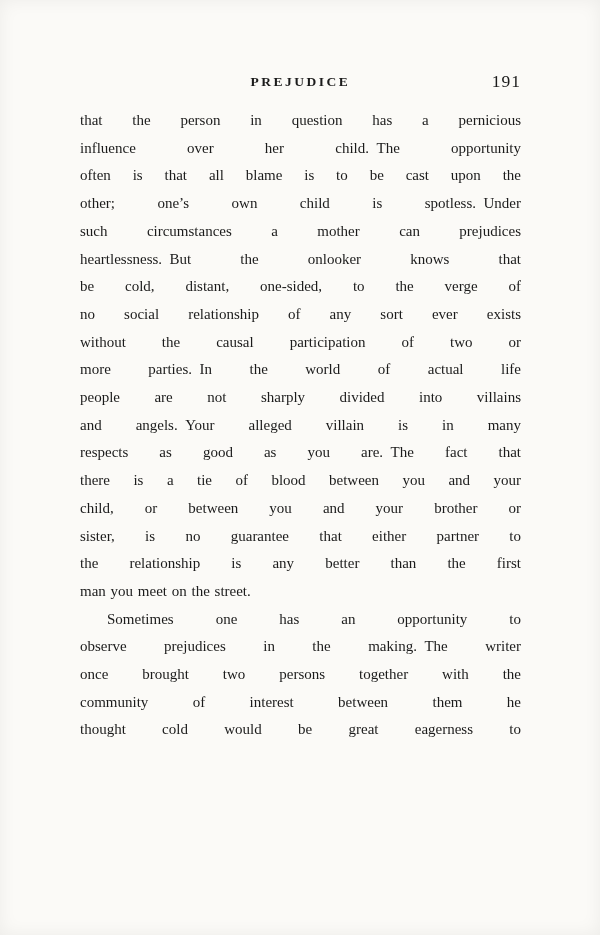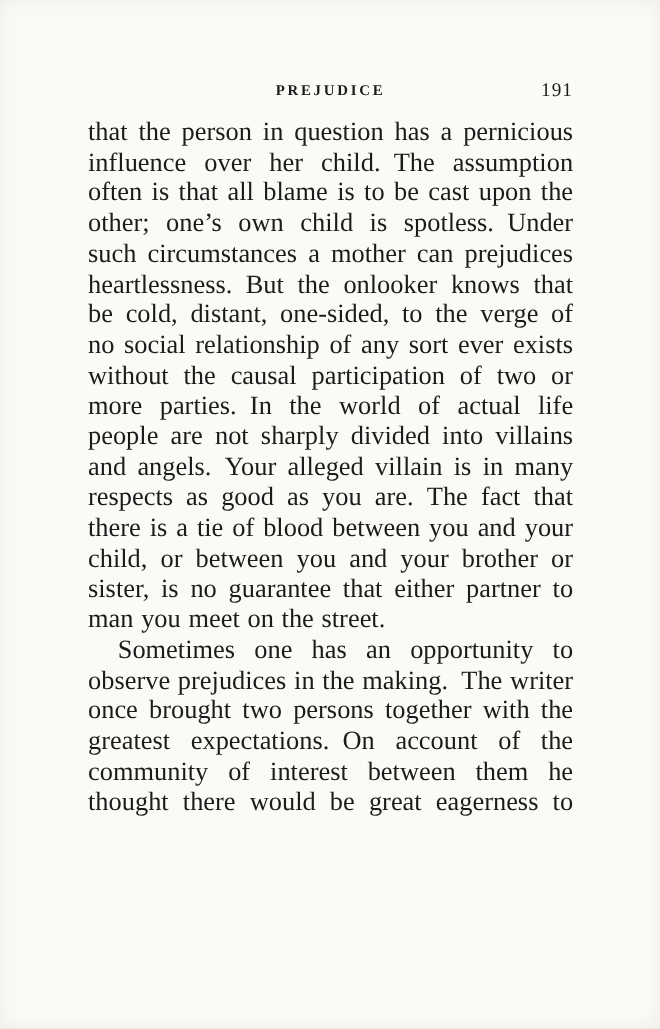--- a/index.html
+++ b/index.html
@@ -38,21 +38,21 @@
     font-size: 17.5px;
     letter-spacing: 1px;
   }
   .text-block {
     position: absolute;
     top: 107px;
     left: 80px;
     width: 441px;
   }
   .line {
-    font-size: 24px;
+    font-size: 15px;
     line-height: 27.7px;
     text-align: justify;
     text-align-last: justify;
     word-spacing: 1px;
   }
   .line.lastline {
     text-align-last: left;
   }
   .line.indent {
     text-indent: 27px;
@@ -65,41 +65,41 @@
 
   <div class="running-head">
     <div class="title">PREJUDICE</div>
     <div class="folio">191</div>
   </div>
 
   <div class="text-block">
 
     <div>
       <div class="line">that the person in question has a pernicious</div>
-      <div class="line">influence over her child. The assumption</div>
+      <div class="line">influence over her child. The opportunity</div>
       <div class="line">often is that all blame is to be cast upon the</div>
       <div class="line">other; one’s own child is spotless. Under</div>
       <div class="line">such circumstances a mother can prejudices</div>
       <div class="line">heartlessness. But the onlooker knows that</div>
       <div class="line">be cold, distant, one-sided, to the verge of</div>
       <div class="line">no social relationship of any sort ever exists</div>
       <div class="line">without the causal participation of two or</div>
       <div class="line">more parties. In the world of actual life</div>
       <div class="line">people are not sharply divided into villains</div>
       <div class="line">and angels. Your alleged villain is in many</div>
       <div class="line">respects as good as you are. The fact that</div>
       <div class="line">there is a tie of blood between you and your</div>
       <div class="line">child, or between you and your brother or</div>
       <div class="line">sister, is no guarantee that either partner to</div>
+      <div class="line">the relationship is any better than the first</div>
       <div class="line lastline">man you meet on the street.</div>
     </div>
 
     <div>
       <div class="line indent">Sometimes one has an opportunity to</div>
       <div class="line">observe prejudices in the making. The writer</div>
       <div class="line">once brought two persons together with the</div>
-      <div class="line">greatest expectations. On account of the</div>
       <div class="line">community of interest between them he</div>
-      <div class="line">thought there would be great eagerness to</div>
+      <div class="line">thought cold would be great eagerness to</div>
     </div>
 
   </div>
 </div>
 
 </body></html>

